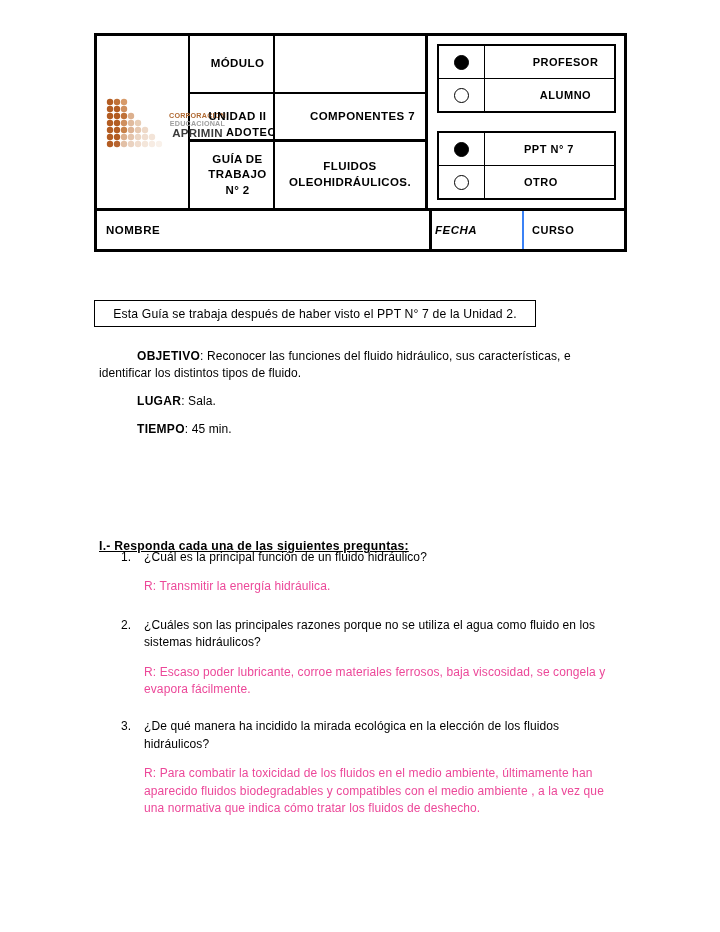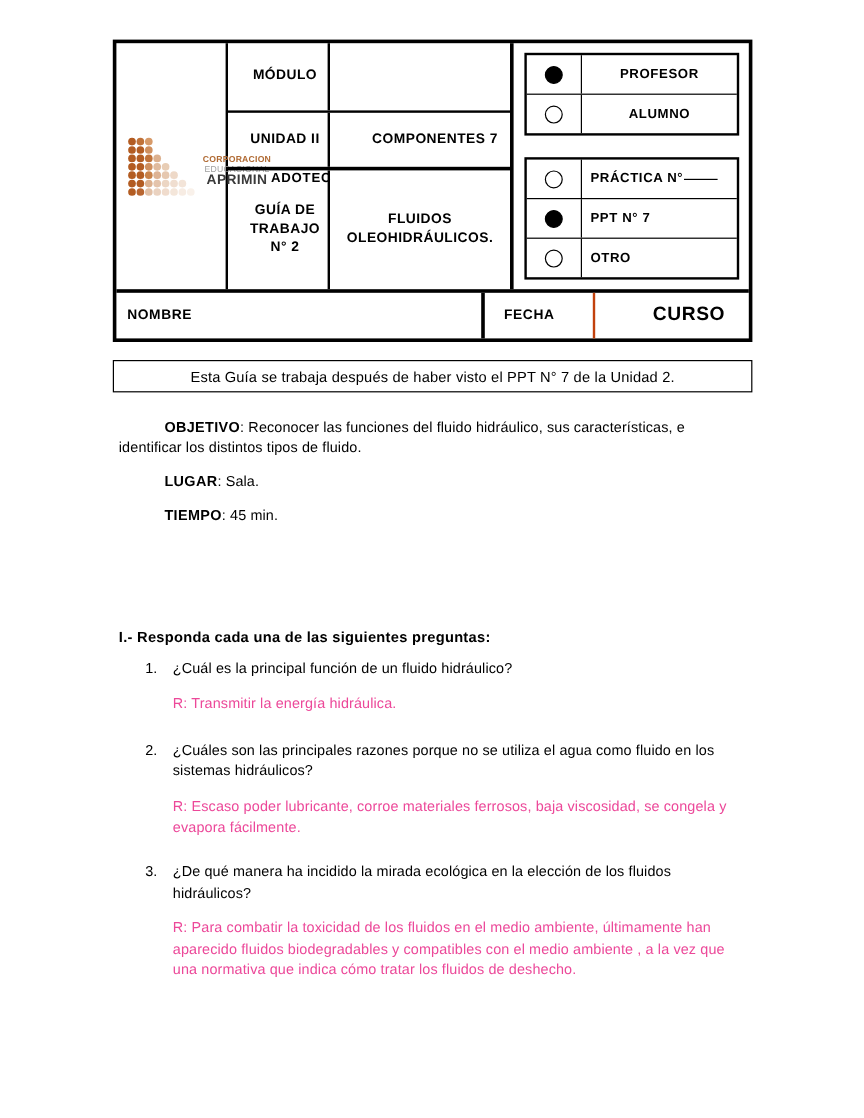--- a/index.html
+++ b/index.html
@@ -67,21 +67,21 @@
     font-size: 7.2px;
     letter-spacing: .2px;
     color: #b06a33;
     font-weight: bold;
     display: block;
   }
   .lw-2 {
     font-size: 7.2px;
     letter-spacing: .2px;
     color: #9e9e9e;
-    font-weight: normal;
+    font-weight: bold;
     display: block;
     margin-top: .5px;
   }
   .lw-3 {
     font-size: 11.5px;
     letter-spacing: .3px;
     color: #3b3b3b;
     font-weight: bold;
     display: block;
     margin-top: 1px;
@@ -175,20 +175,21 @@
     background: #fff;
   }
   .dot.filled { background: #000; }
   .chk-label {
     flex: 1 1 auto;
     display: flex;
     align-items: center;
     font-size: 11px;
     font-weight: bold;
     letter-spacing: .5px;
+    margin-left: 32px;
   }
   .chk-label.center { justify-content: center; }
   .chk-label.left { justify-content: flex-start; padding-left: 7px; }
   .blankline {
     display: inline-block;
     border-bottom: 1.6px solid #000;
     width: 28px;
     margin-left: 1px;
     vertical-align: -1px;
   }
@@ -206,48 +207,48 @@
     align-items: center;
     padding-left: 9px;
     box-sizing: border-box;
     font-size: 11.5px;
     font-weight: bold;
     letter-spacing: .5px;
   }
   .fecha-cell {
     flex: 0 0 92px;
     width: 92px;
-    border-right: 2px solid #c2410c;
-    display: flex;
-    align-items: center;
-    padding-left: 16px;
+    border-right: 2px solid #3b82f6;
+    display: flex;
+    align-items: center;
+    padding-left: 3px;
     box-sizing: border-box;
     font-size: 11.5px;
     font-weight: bold;
     letter-spacing: .5px;
+    font-style: italic;
   }
   .curso-cell {
     flex: 0 0 100px;
     width: 100px;
     display: flex;
     align-items: center;
-    padding-left: 20px;
-    box-sizing: border-box;
-    font-size: 16px;
+    padding-left: 8px;
+    box-sizing: border-box;
+    font-size: 11px;
     font-weight: bold;
     letter-spacing: .5px;
-    margin-left: 28px;
   }
 
   
   .note-box {
     position: absolute;
     left: 94px;
     top: 300px;
-    width: 533px;
+    width: 442px;
     height: 27px;
     border: 1.6px solid #000;
     box-sizing: border-box;
     display: flex;
     align-items: center;
     justify-content: center;
     font-size: 12.2px;
     letter-spacing: .15px;
   }
 
@@ -262,24 +263,25 @@
     font-size: 12px;
     line-height: 1.42;
     margin: 0 0 11px 0;
     letter-spacing: .1px;
   }
   .meta-p .lbl { font-weight: bold; letter-spacing: .3px; margin-left: 38px; }
 
   .section-title {
     position: absolute;
     left: 99px;
-    top: 524px;
+    top: 539px;
     font-size: 12.2px;
     font-weight: bold;
     letter-spacing: .25px;
+    text-decoration: underline;
   }
 
   .qlist {
     position: absolute;
     left: 99px;
     top: 549px;
     width: 522px;
   }
   .qitem { position: relative; }
   .qline {
@@ -398,29 +400,20 @@
             <div class="chk-box">
               <span class="dot"></span>
             </div>
             <div class="chk-label center">ALUMNO</div>
           </div>
         </div>
 
         <div class="chk-group g2">
           <div class="chk-row">
             <div class="chk-box">
-              <span class="dot"></span>
-            </div>
-            <div class="chk-label left">
-              <span>PRÁCTICA N°</span>
-                <span class="blankline"></span>
-            </div>
-          </div>
-          <div class="chk-row">
-            <div class="chk-box">
               <span class="dot filled"></span>
             </div>
             <div class="chk-label left">PPT N° 7</div>
           </div>
           <div class="chk-row">
             <div class="chk-box">
               <span class="dot"></span>
             </div>
             <div class="chk-label left">OTRO</div>
           </div>

